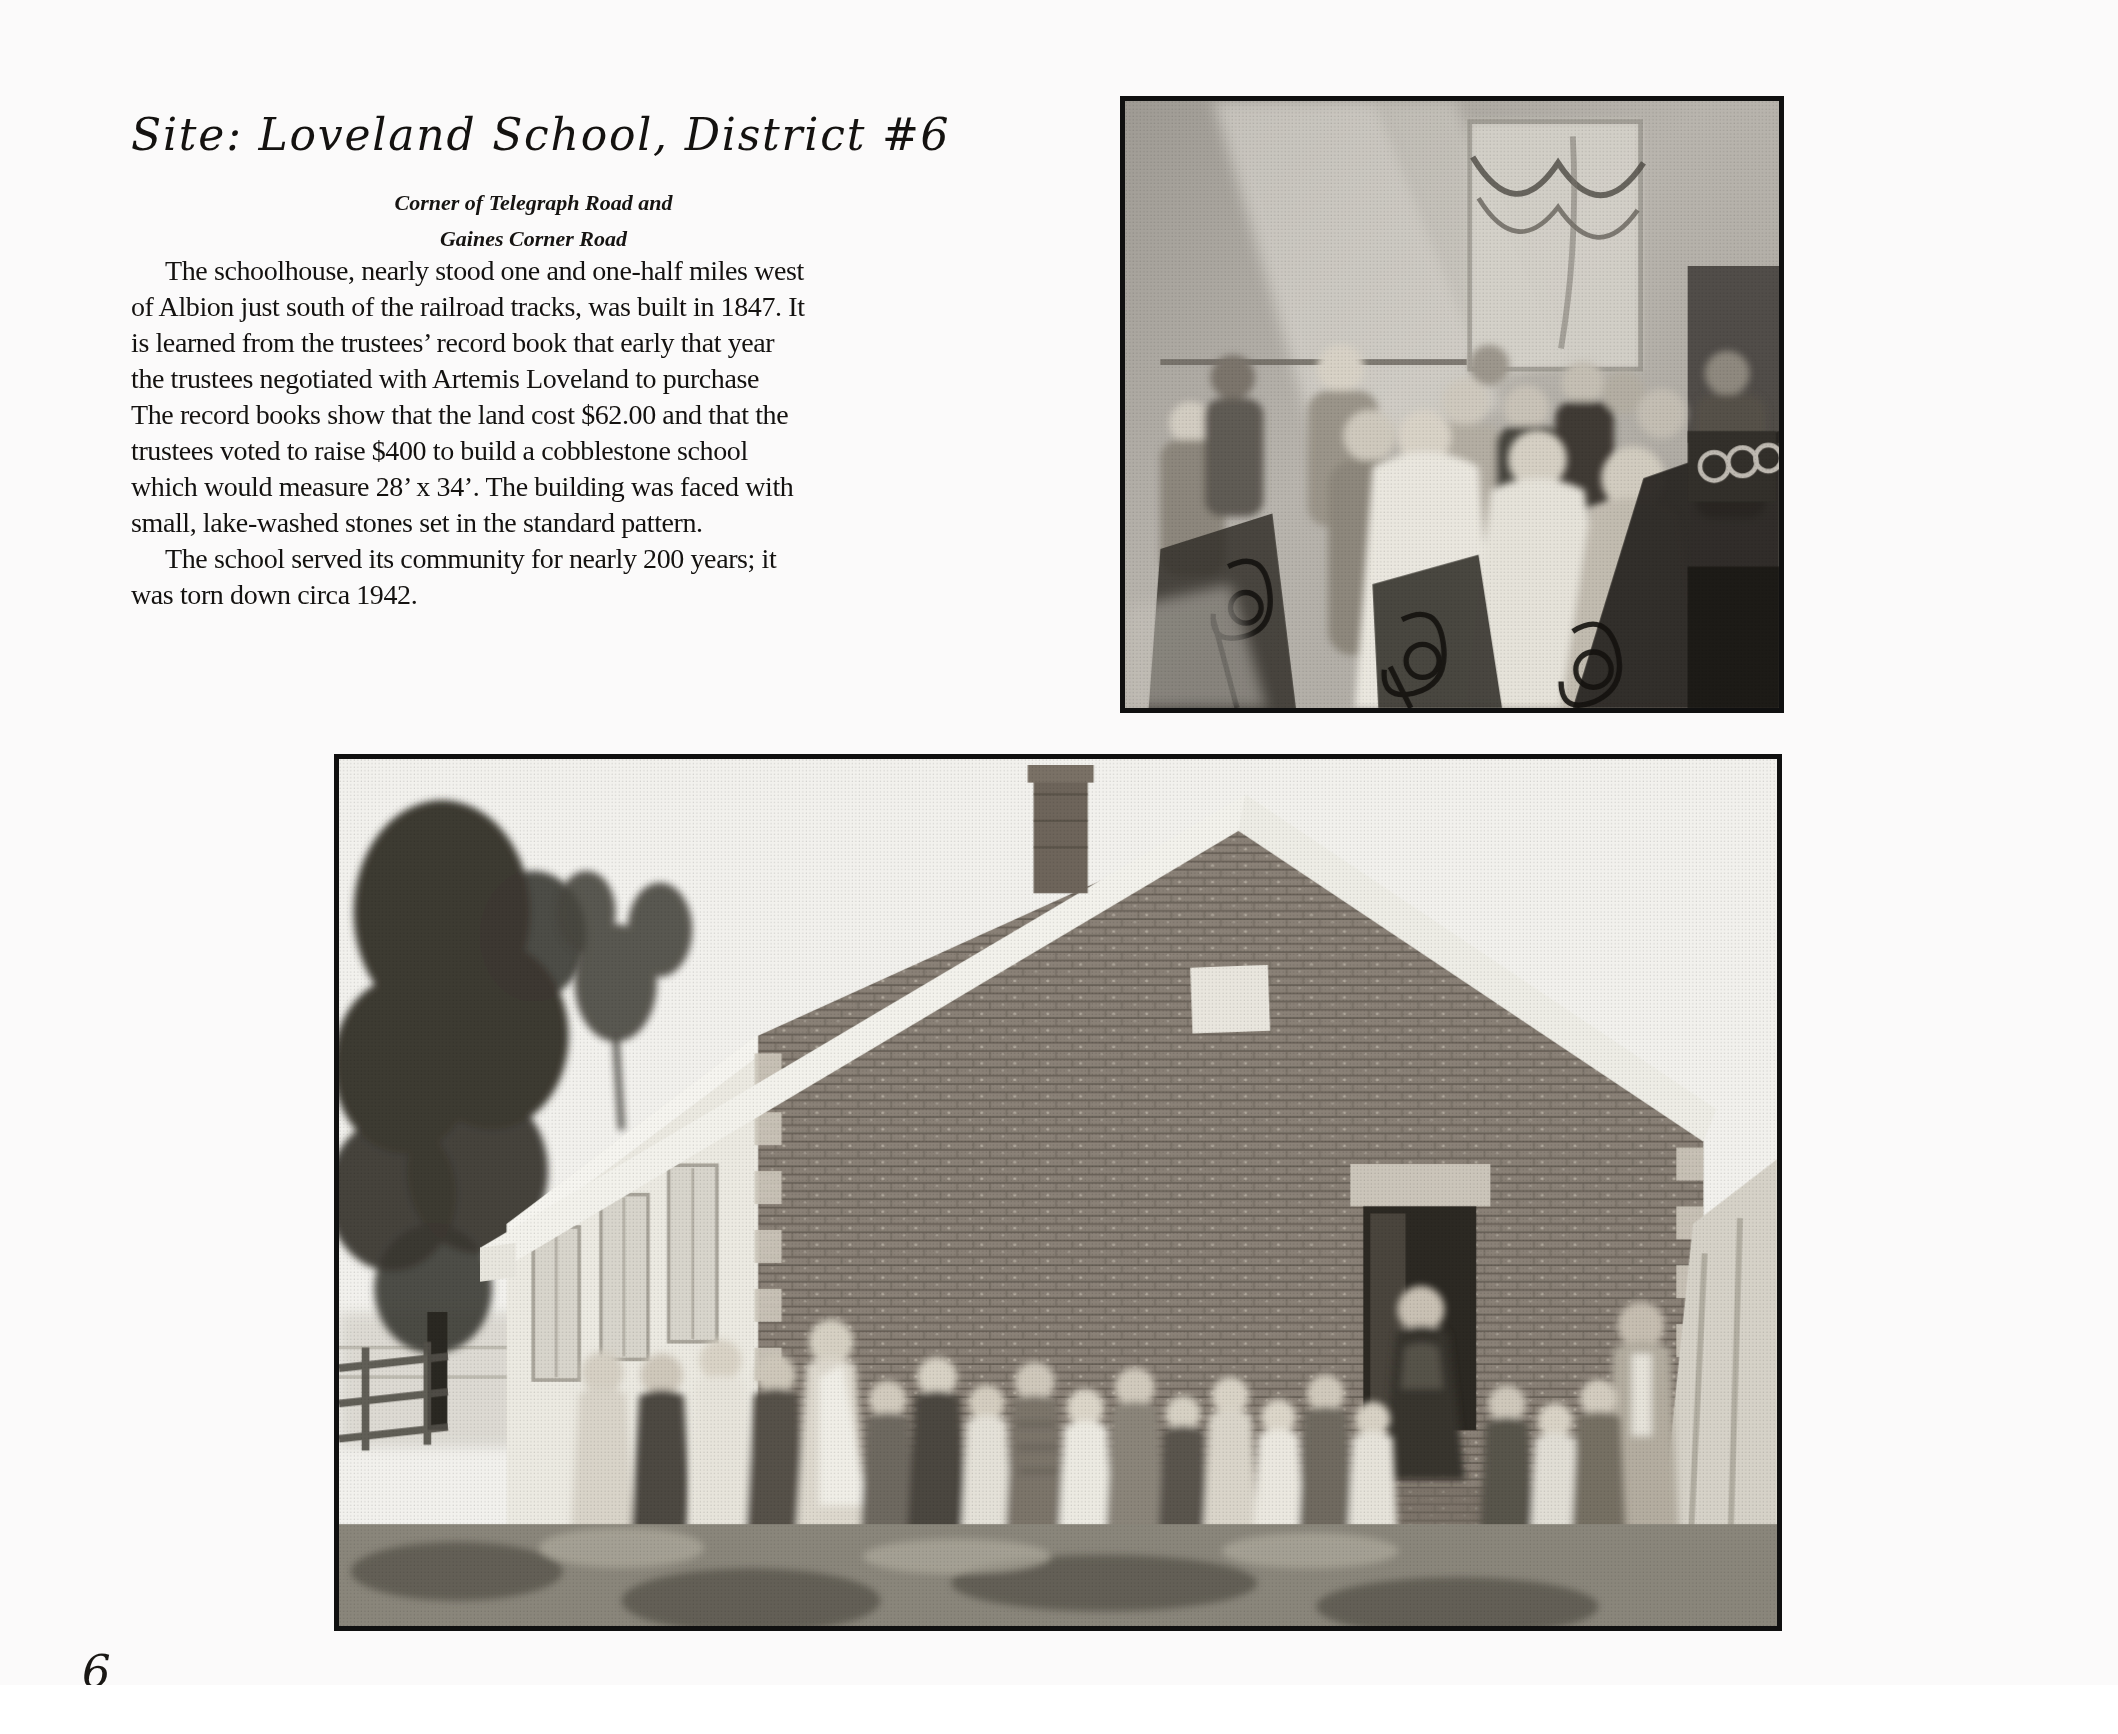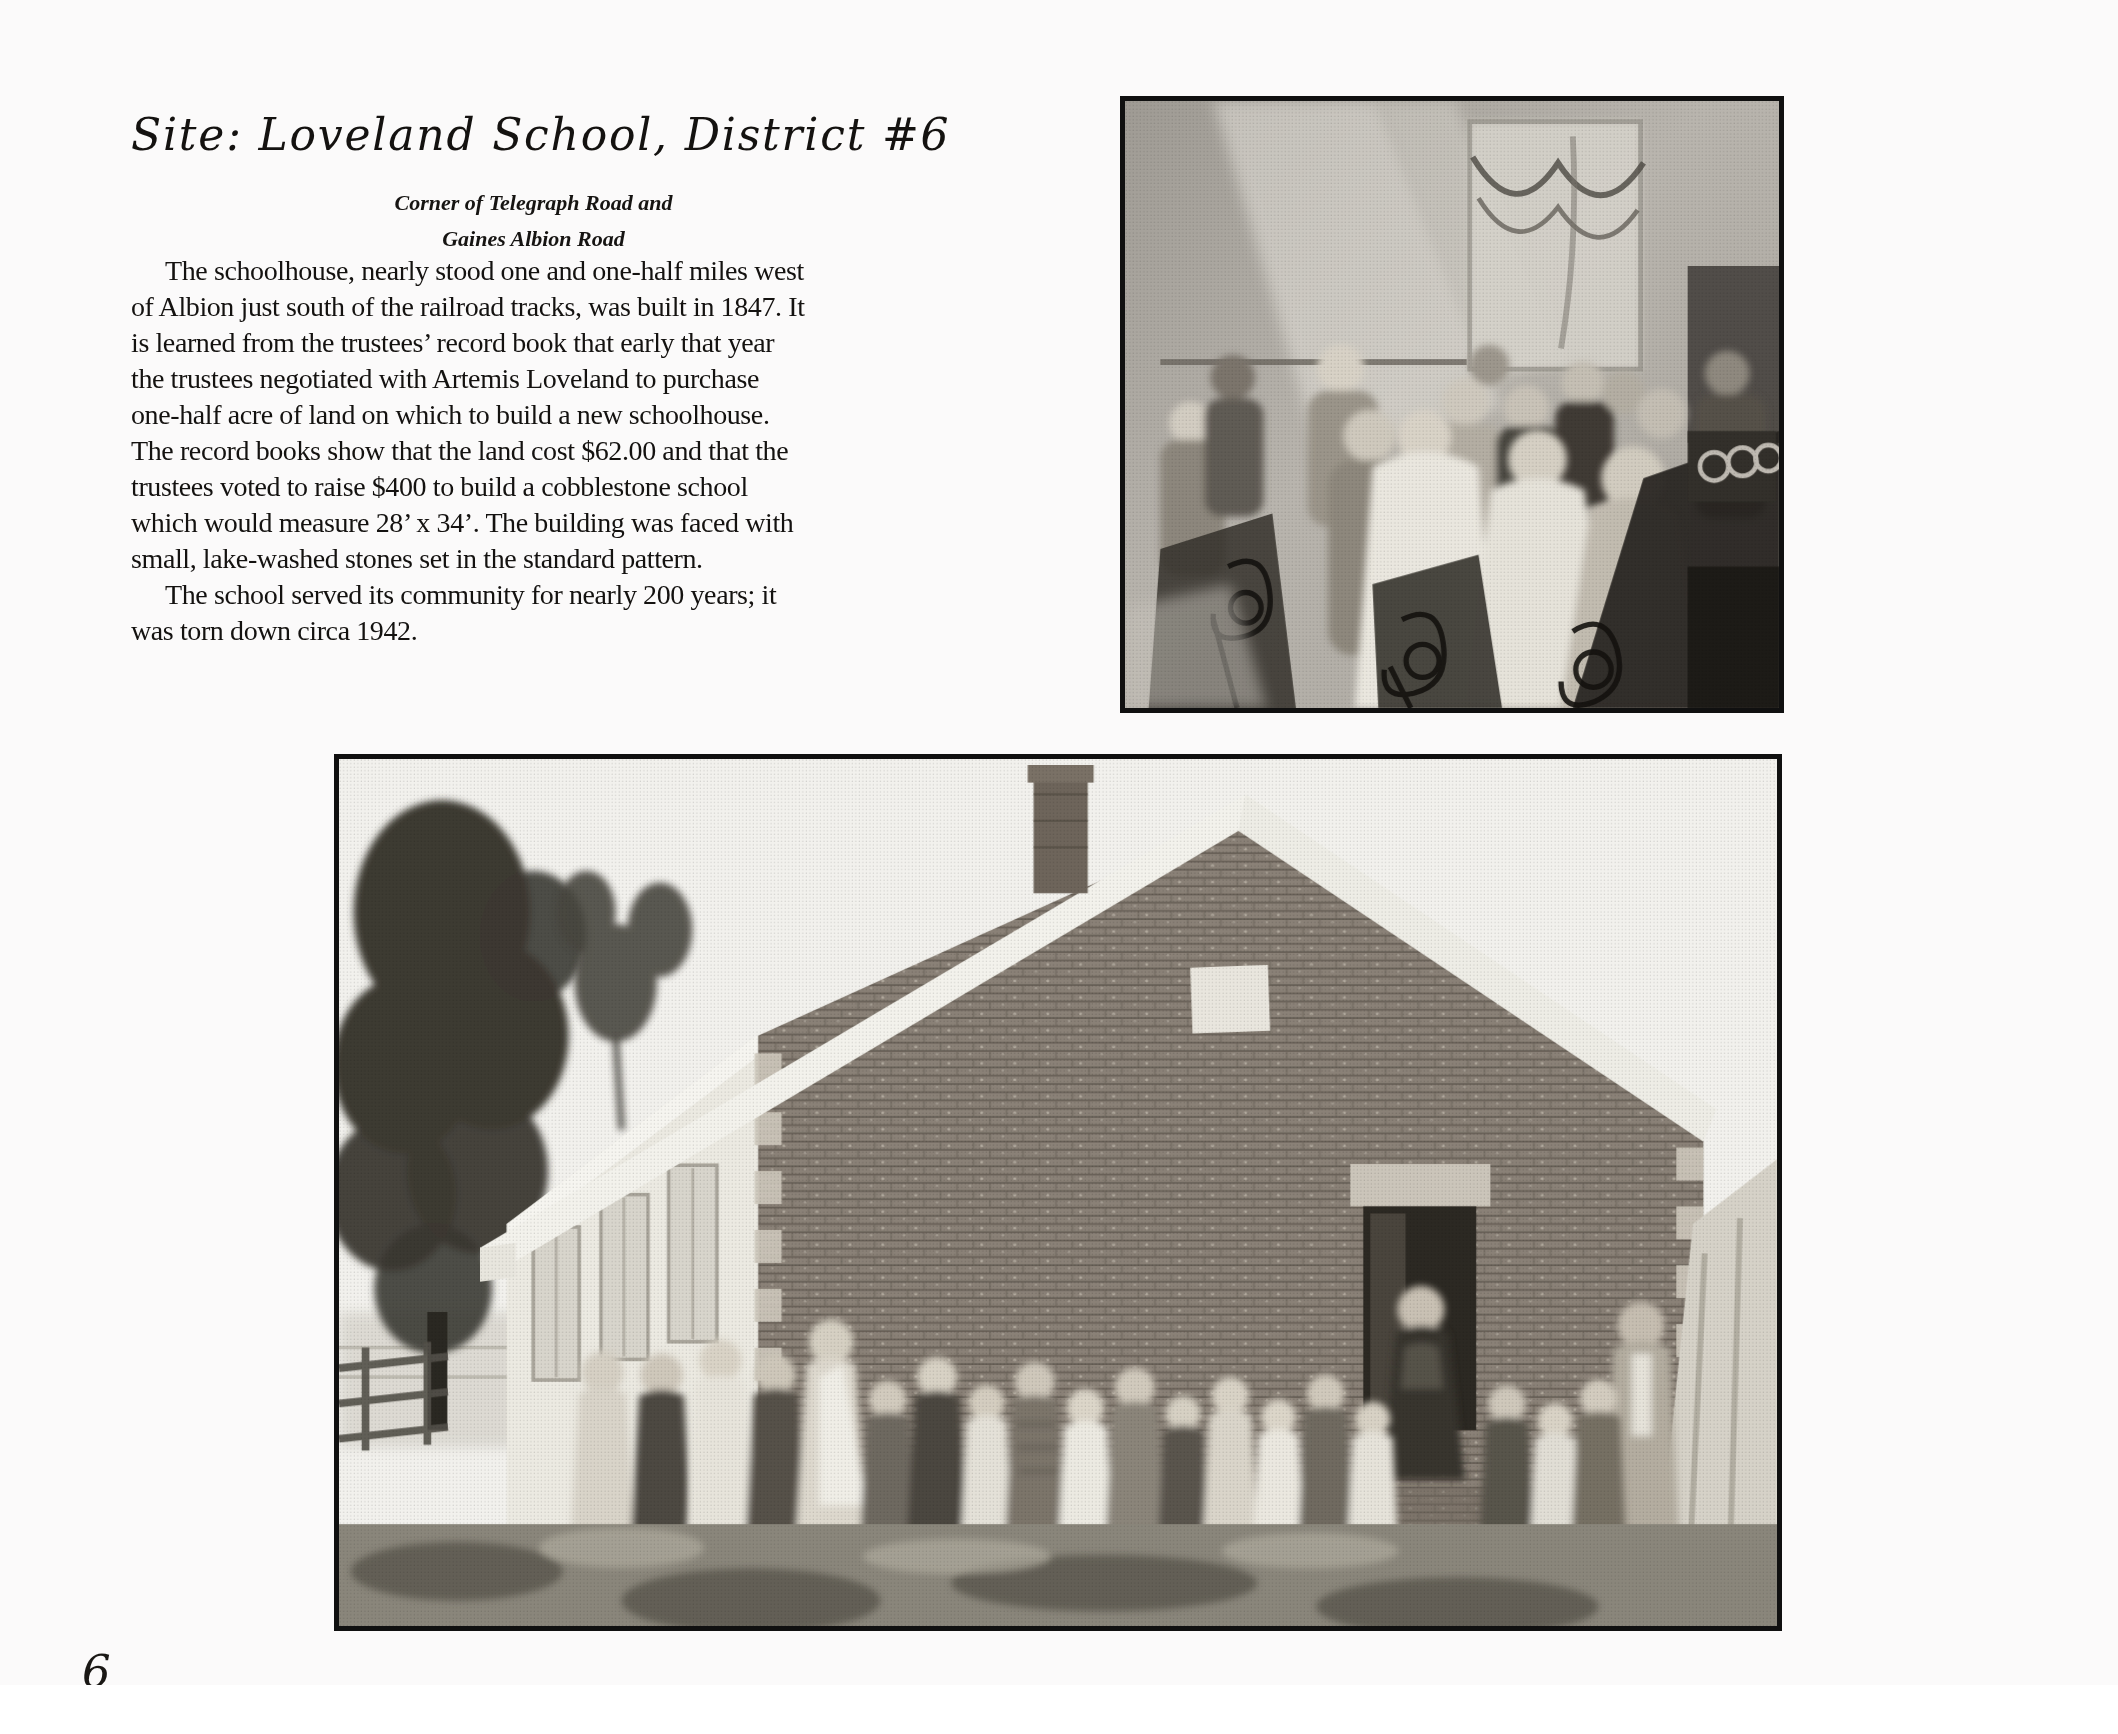--- a/index.html
+++ b/index.html
@@ -61,30 +61,29 @@
 </style>
 </head>
 <body>
 
 <div class="page">
 
   <div class="headings">
     <div class="title">Site: Loveland School, District #6</div>
     <div class="subtitle">
       <div>Corner of Telegraph Road and</div>
-      <div>Gaines Albion Road</div>
+      <div>Gaines Corner Road</div>
     </div>
   </div>
 
   <div class="bodytext">
     <div class="bodyline indent">The schoolhouse, nearly stood one and one-half miles west</div>
     <div class="bodyline">of Albion just south of the railroad tracks, was built in 1847. It</div>
     <div class="bodyline">is learned from the trustees’ record book that early that year</div>
     <div class="bodyline">the trustees negotiated with Artemis Loveland to purchase</div>
-    <div class="bodyline">one-half acre of land on which to build a new schoolhouse.</div>
     <div class="bodyline">The record books show that the land cost $62.00 and that the</div>
     <div class="bodyline">trustees voted to raise $400 to build a cobblestone school</div>
     <div class="bodyline">which would measure 28’ x 34’. The building was faced with</div>
     <div class="bodyline">small, lake-washed stones set in the standard pattern.</div>
     <div class="bodyline indent">The school served its community for nearly 200 years; it</div>
     <div class="bodyline">was torn down circa 1942.</div>
   </div>
 
   <figure class="photo photo-classroom" style="margin:0">
     <svg viewBox="0 0 1110 1030" preserveAspectRatio="none">

